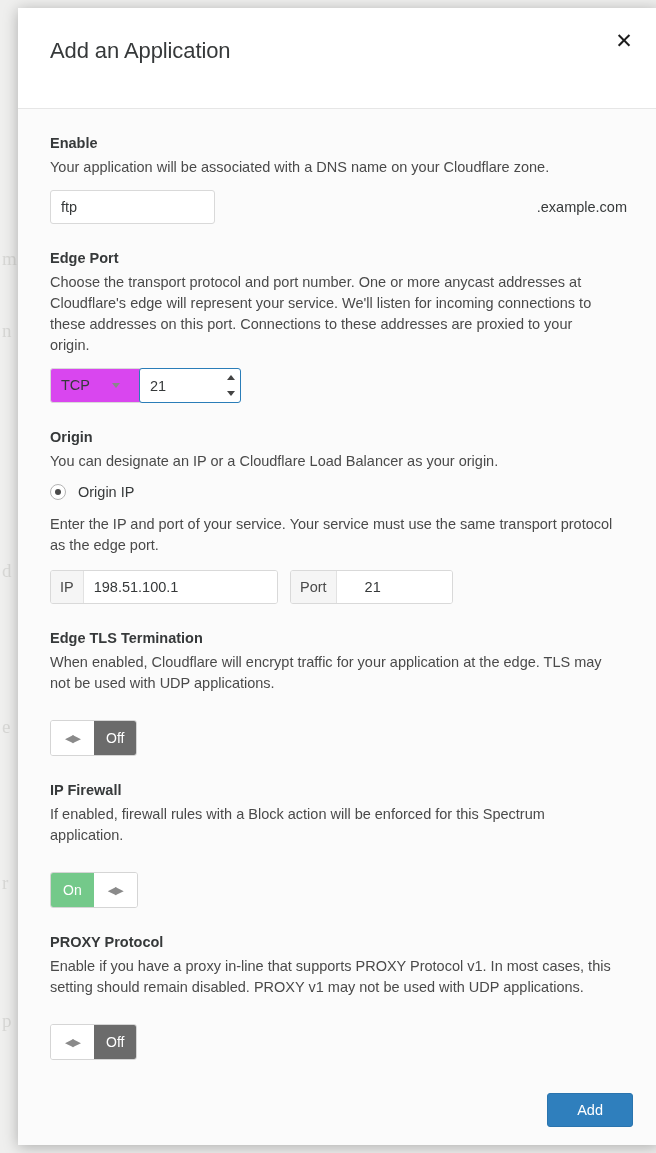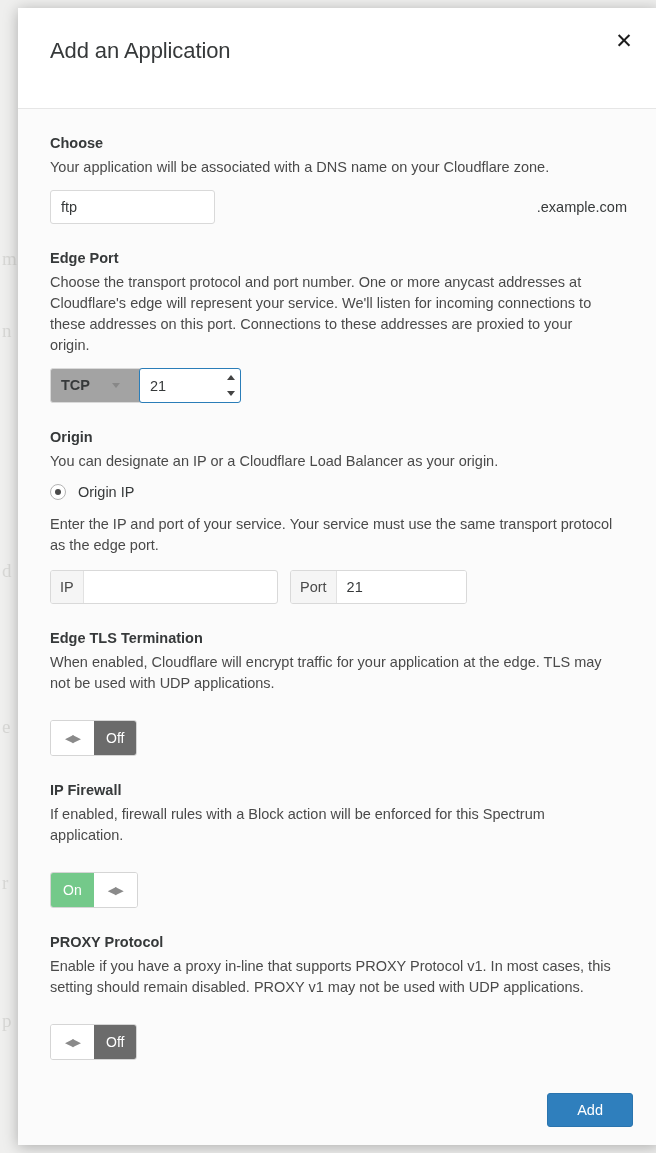--- a/index.html
+++ b/index.html
@@ -114,26 +114,25 @@
   }
   .select-wrap {
     position: relative;
     width: 79px;
     height: 35px;
   }
   .select-box {
     width: 96px; height: 35px;
     border: 1px solid #d9d9d9;
     border-radius: 3px;
-    background: #a3a3a3;
+    background: #d946ef;
     font-size: 14.5px;
     color: #36393a;
     padding: 0 10px;
     line-height: 33px;
-    font-weight: bold;
   }
   .caret {
     position: absolute;
     right: 9px; top: 15px;
     width: 0; height: 0;
     border-left: 4.5px solid transparent;
     border-right: 4.5px solid transparent;
     border-top: 5px solid #888;
   }
   .number-wrap {
@@ -223,21 +222,21 @@
     border: none;
     outline: none;
     font-size: 14.5px;
     color: #36393a;
     padding: 0 10px;
     font-family: "Liberation Sans", sans-serif;
     background: #fff;
   }
   .ip-group { width: 228px; }
   .ip-group .group-input { width: 100%; }
-  .port-group { width: 177px; }
+  .port-group { width: 163px; gap: 18px; }
   .port-group .group-input { width: 100%; }
   
   .toggle {
     display: inline-flex;
     height: 36px;
     border-radius: 3px;
     overflow: hidden;
     margin-top: 14px;
     border: 1px solid #d5d5d5;
     background: #fff;
@@ -299,21 +298,21 @@
   <div class="modal">
 
     <div class="modal-header">
       <h1 class="modal-title">Add an Application</h1>
       <button class="close-btn">✕</button>
     </div>
 
     <div class="modal-body">
 
       
-      <div class="section-title">Choose</div>
+      <div class="section-title">Enable</div>
       <p class="desc">Your application will be associated with a DNS name on your Cloudflare zone.</p>
       <div class="domain-row">
         <input class="text-input domain-input" type="text" value="ftp" style="">
         <span class="domain-suffix">.example.com</span>
       </div>
 
       
       <div class="section-title spaced">Edge Port</div>
       <p class="desc">Choose the transport protocol and port number. One or more anycast addresses at Cloudflare's edge will represent your service. We'll listen for incoming connections to these addresses on this port. Connections to these addresses are proxied to your origin.</p>
       <div class="port-row">
@@ -337,20 +336,21 @@
       <div class="radio-row">
         <span class="radio checked"></span>
         <span class="radio-label">Origin IP</span>
       </div>
 
       <p class="desc" style="margin-top:14px;">Enter the IP and port of your service. Your service must use the same transport protocol as the edge port.</p>
 
       <div class="ip-row">
         <div class="group ip-group">
           <span class="group-addon">IP</span>
+          <input class="group-input" type="text" value="198.51.100.1" style="">
         </div>
         <div class="group port-group">
           <span class="group-addon">Port</span>
           <input class="group-input" type="text" value="21" style="">
         </div>
       </div>
 
       
       <div class="section-title spaced">Edge TLS Termination</div>
       <p class="desc">When enabled, Cloudflare will encrypt traffic for your application at the edge. TLS may not be used with UDP applications.</p>

